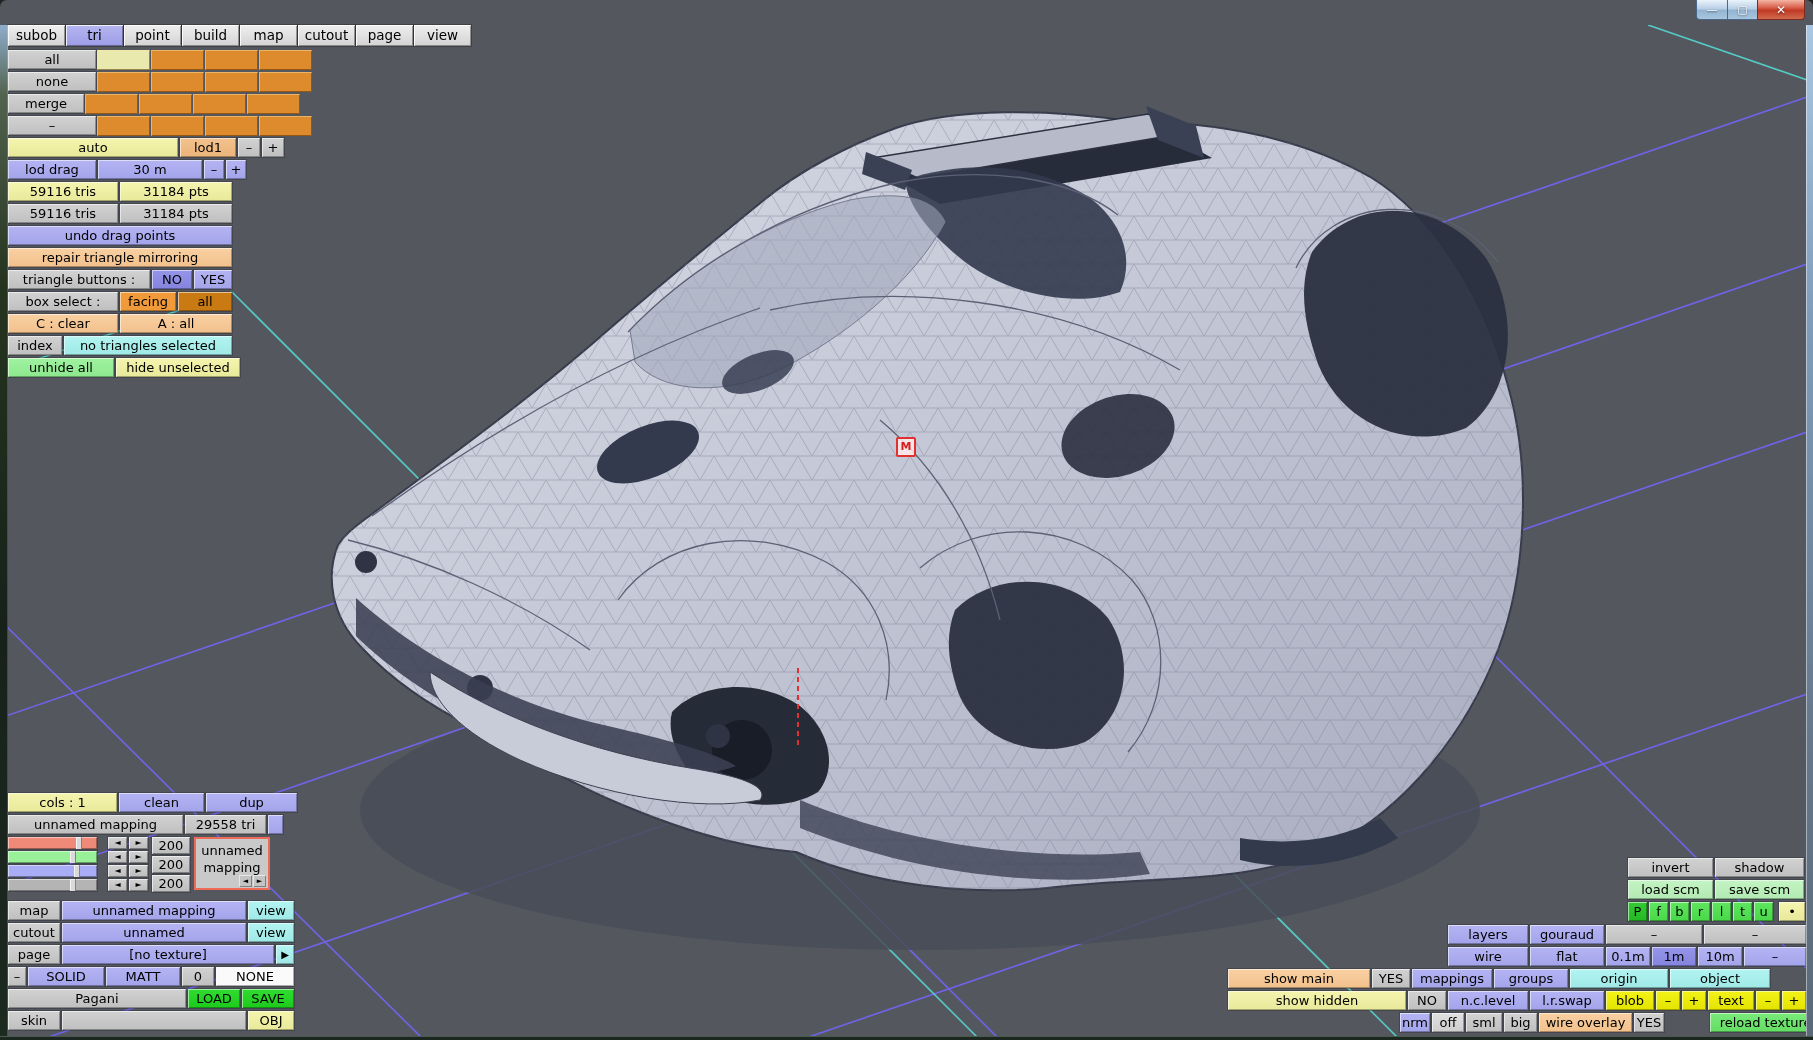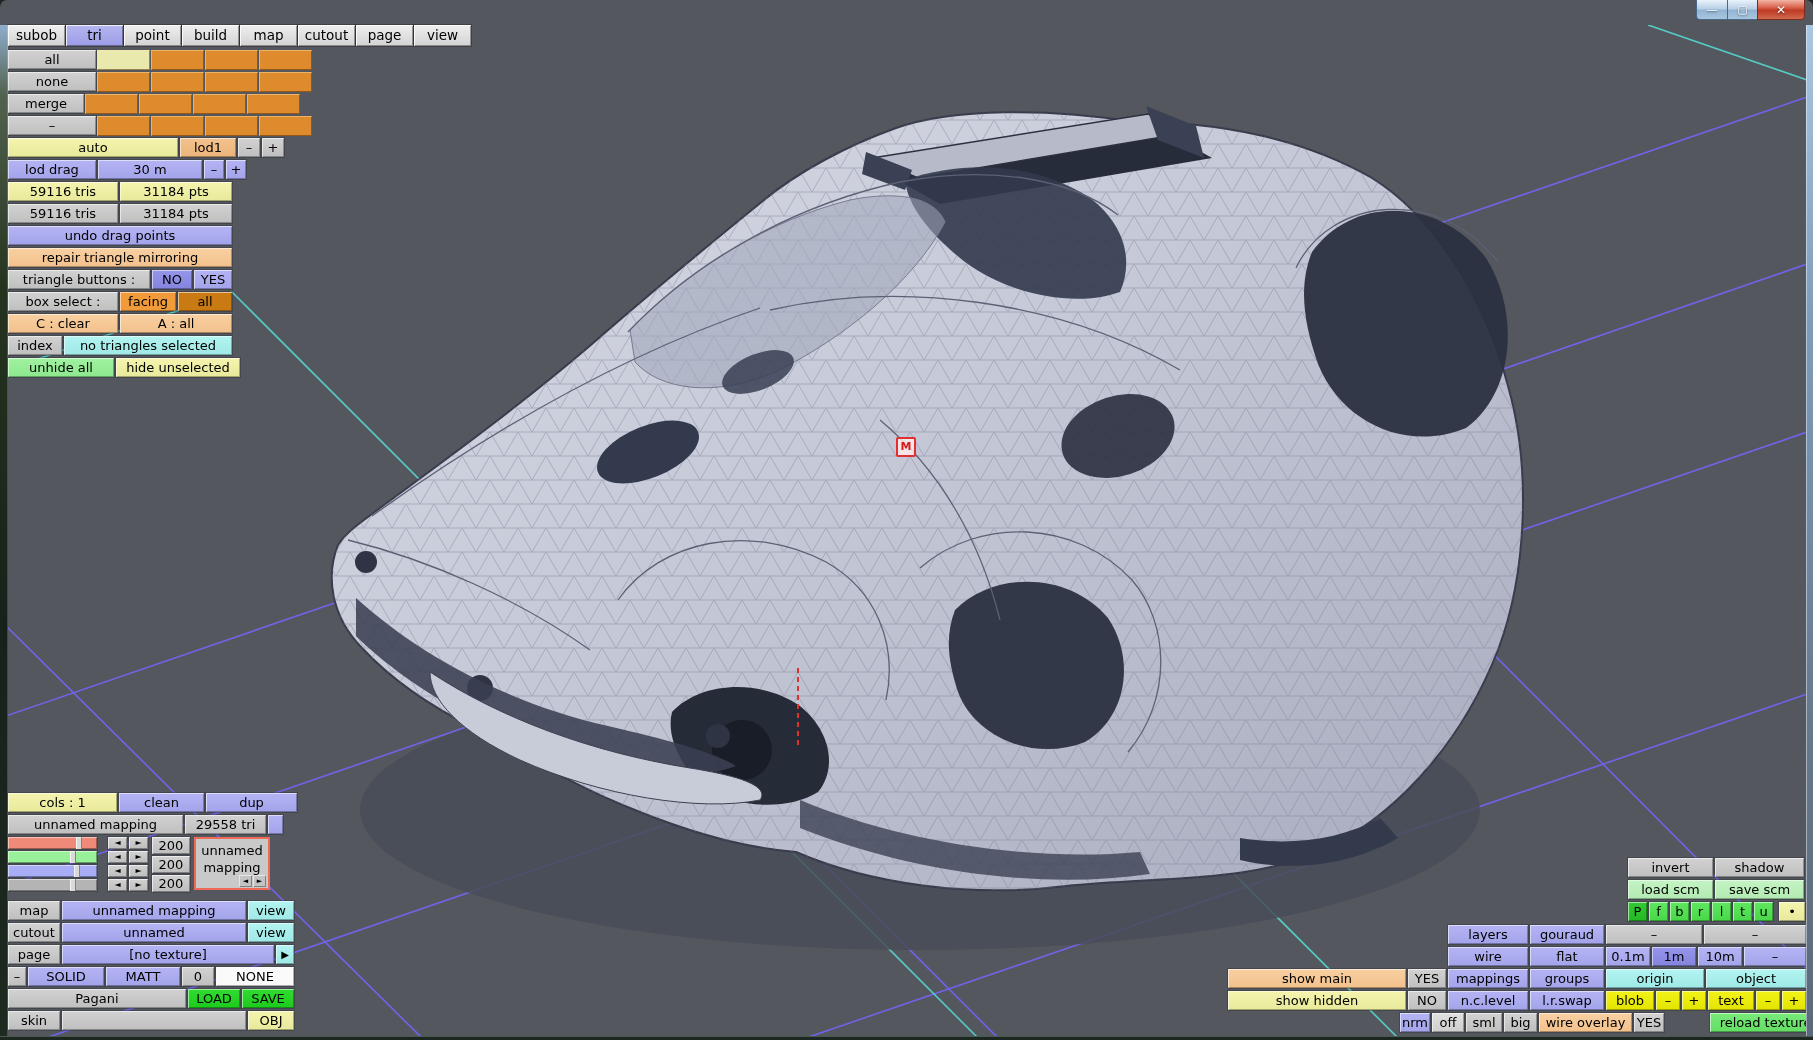--- a/index.html
+++ b/index.html
@@ -376,21 +376,21 @@
     </div>
     <div class="row" style="left:220px;top:89px">
       <div class="b pu" style="width:80px">wire</div>
       <div class="b pu" style="width:74px">flat</div>
       <div class="b pu" style="width:44px">0.1m</div>
       <div class="b pu2" style="width:44px">1m</div>
       <div class="b pu" style="width:44px">10m</div>
       <div class="b pu" style="width:62px">–</div>
     </div>
     <div class="row" style="left:0;top:111px">
-      <div class="b pe" style="width:178px">show main</div>
+      <div class="b pe" style="width:142px">show main</div>
       <div class="b gy" style="width:38px">YES</div>
       <div class="b pu" style="width:80px">mappings</div>
       <div class="b pu" style="width:74px">groups</div>
       <div class="b cy" style="width:98px">origin</div>
       <div class="b cy" style="width:100px">object</div>
     </div>
     <div class="row" style="left:0;top:133px">
       <div class="b yl" style="width:178px">show hidden</div>
       <div class="b gy" style="width:38px">NO</div>
       <div class="b pu" style="width:80px">n.c.level</div>

